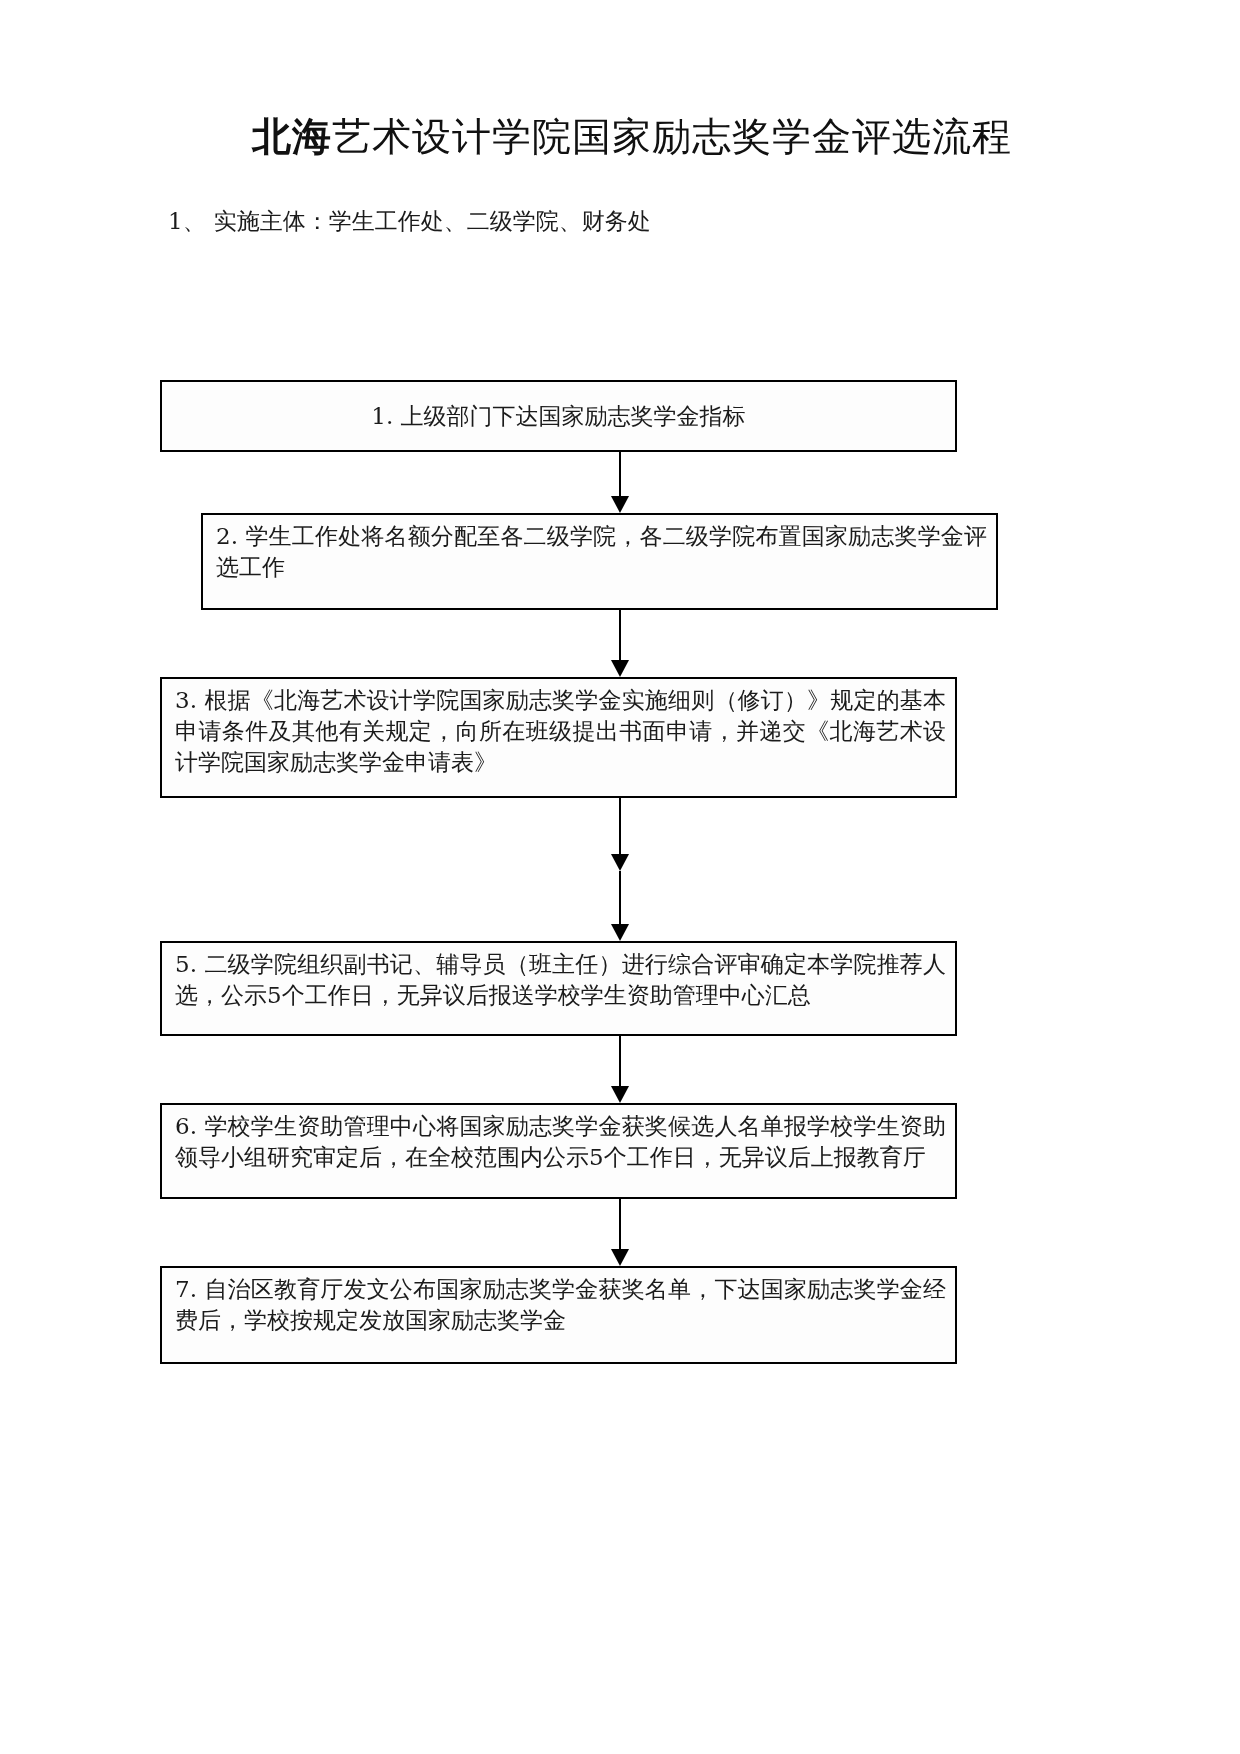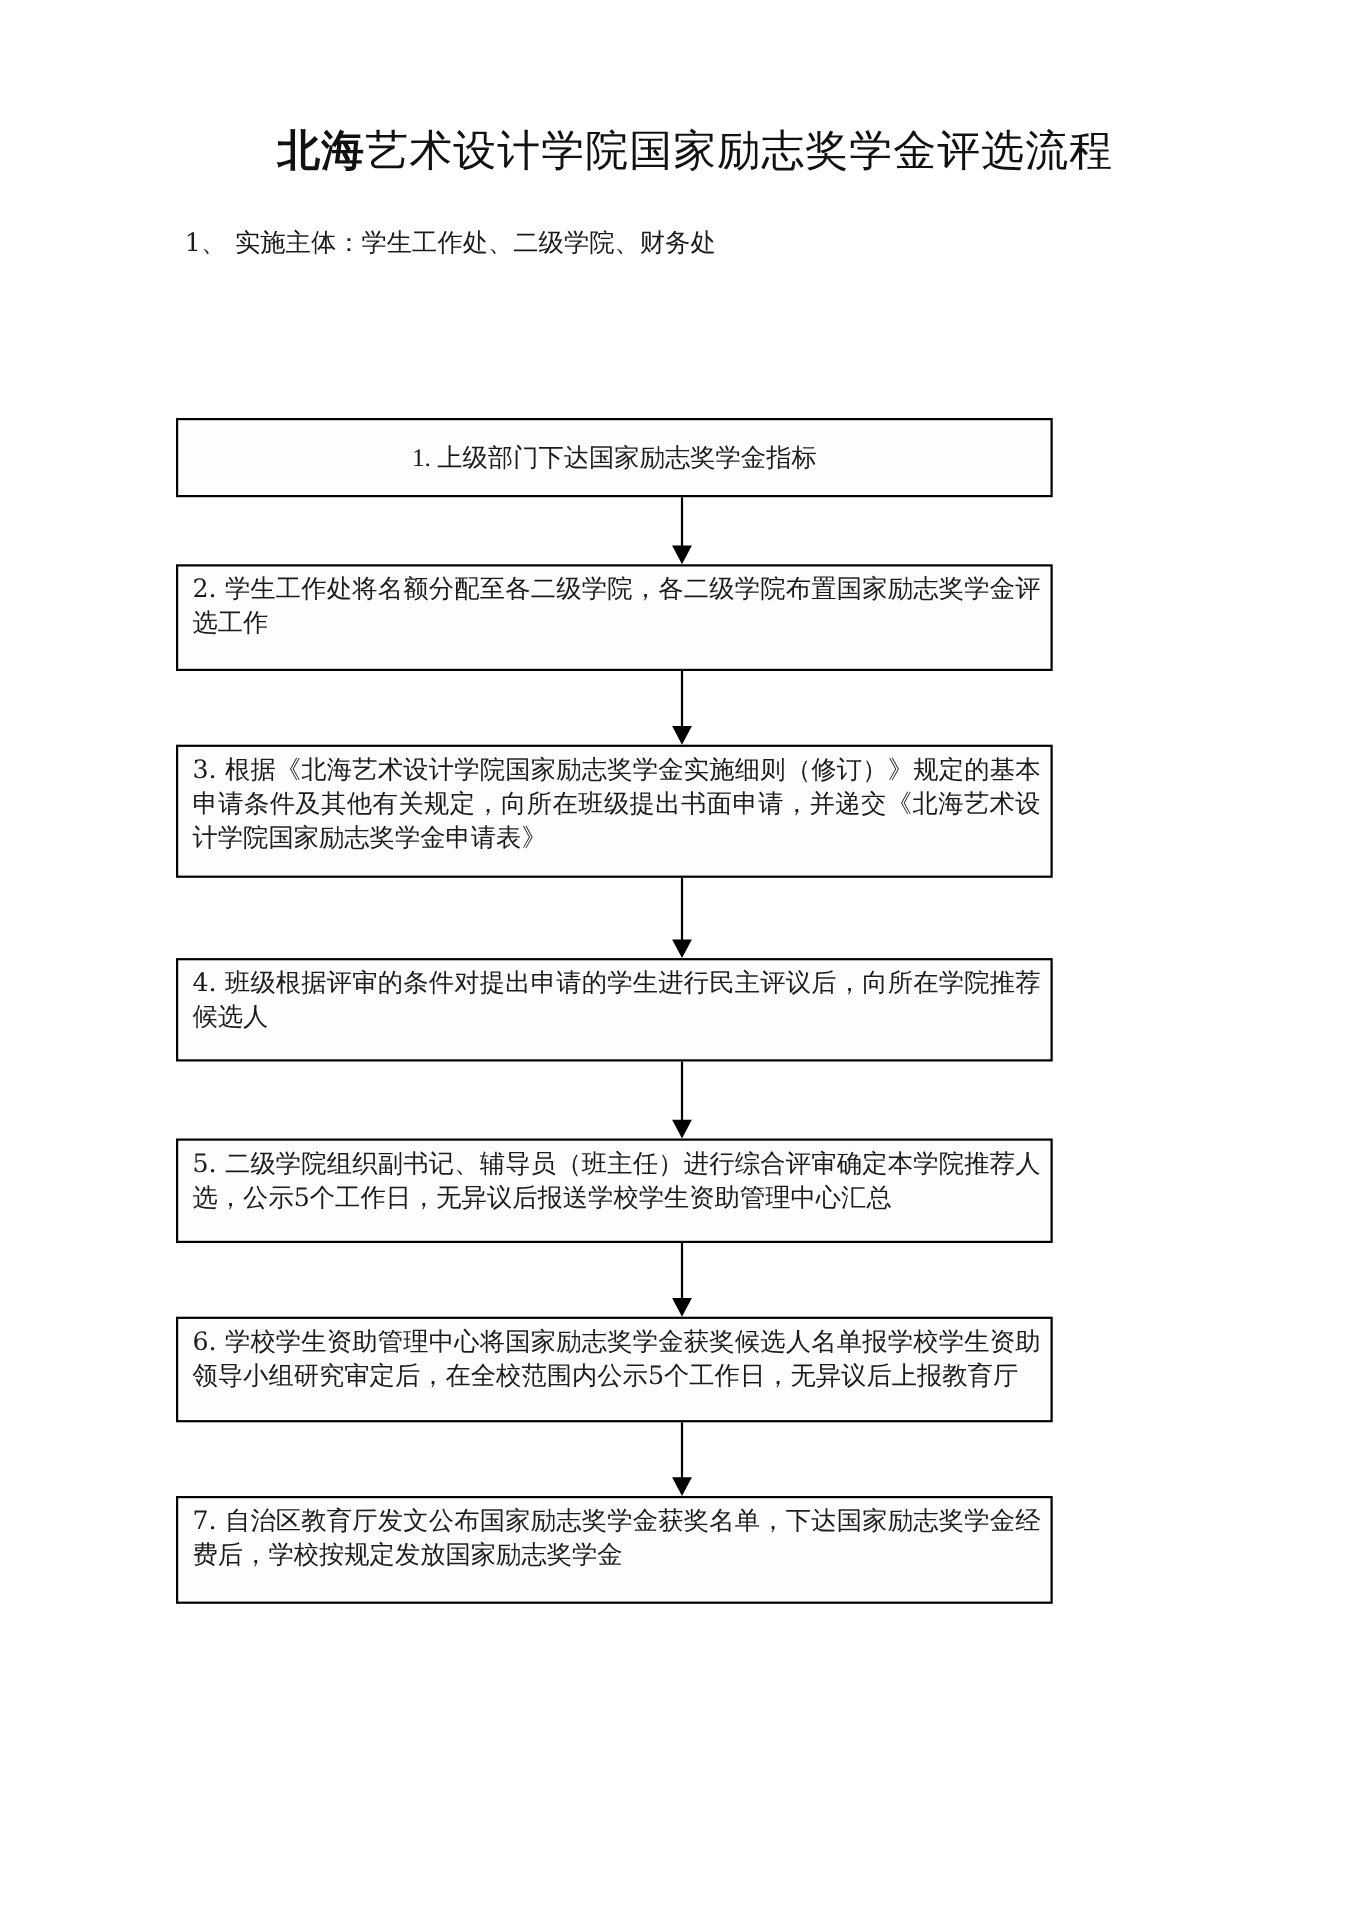--- a/index.html
+++ b/index.html
@@ -75,24 +75,23 @@
     padding: 6px 9px 4px 13px;
     overflow: hidden;
   }
   .box.center {
     display: flex;
     align-items: center;
     justify-content: center;
     text-align: left;
     text-align-last: center;
     padding: 0;
-    font-family: Liberation Serif, serif;
   }
   .h-box1 { height: 72px; }
-  .h-box2 { height: 97px; }
+  .h-box2 { height: 97px; margin-left: 41px; }
   .h-box3 { height: 121px; }
   .h-box4 { height: 94px; }
   .h-box5 { height: 95px; }
   .h-box6 { height: 96px; }
   .h-box7 { height: 98px; }
   .arrow {
     position: relative;
     width: 797px;
   }
   .a-61 { height: 61px; }
@@ -140,21 +139,20 @@
     <div class="arrow a-61"></div>
 
     <div class="box h-box2"><span>2. 学生工作处将名额分配至各二级学院，各二级学院布置国家励志奖学金评选工作</span></div>
 
     <div class="arrow a-67"></div>
 
     <div class="box h-box3"><span>3. 根据《北海艺术设计学院国家励志奖学金实施细则（修订）》规定的基本申请条件及其他有关规定，向所在班级提出书面申请，并递交《北海艺术设计学院国家励志奖学金申请表》</span></div>
 
     <div class="arrow a-73"></div>
 
-    <div class="box h-box4"><span>4. 班级根据评审的条件对提出申请的学生进行民主评议后，向所在学院推荐候选人</span></div>
 
     <div class="arrow a-70"></div>
 
     <div class="box h-box5"><span>5. 二级学院组织副书记、辅导员（班主任）进行综合评审确定本学院推荐人选，公示5个工作日，无异议后报送学校学生资助管理中心汇总</span></div>
 
     <div class="arrow a-67"></div>
 
     <div class="box h-box6"><span>6. 学校学生资助管理中心将国家励志奖学金获奖候选人名单报学校学生资助领导小组研究审定后，在全校范围内公示5个工作日，无异议后上报教育厅</span></div>
 
     <div class="arrow a-67"></div>

